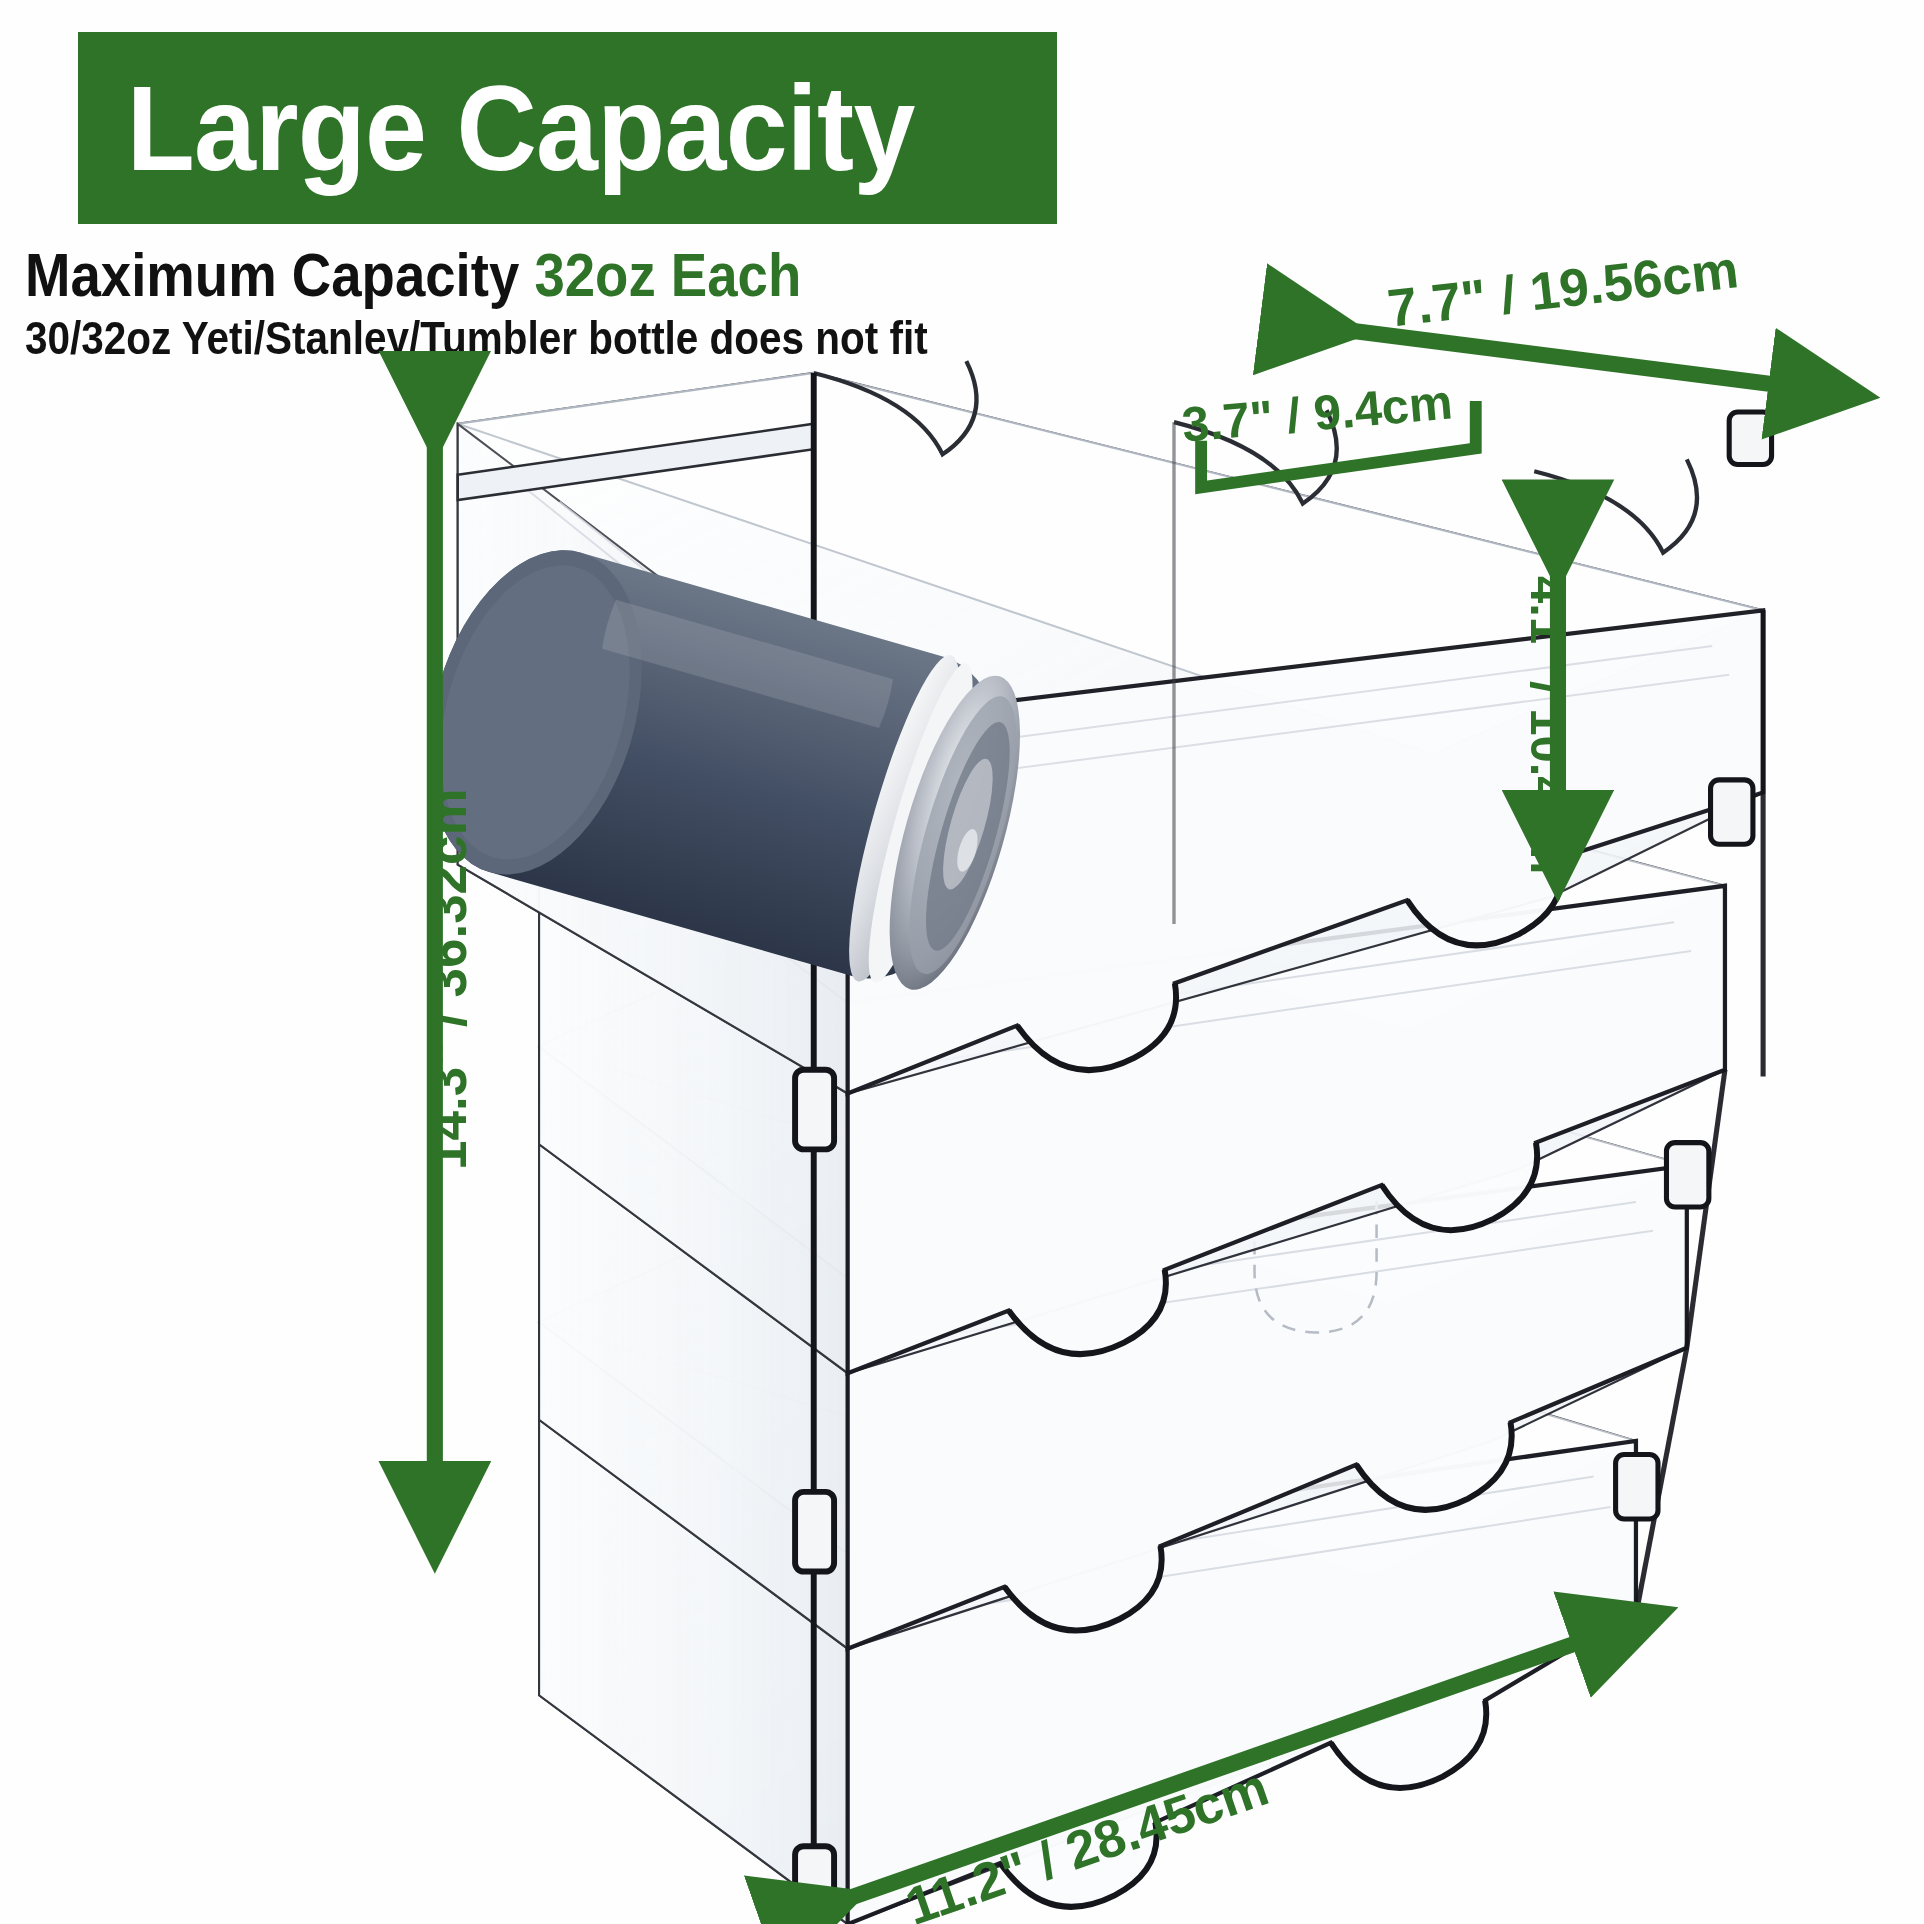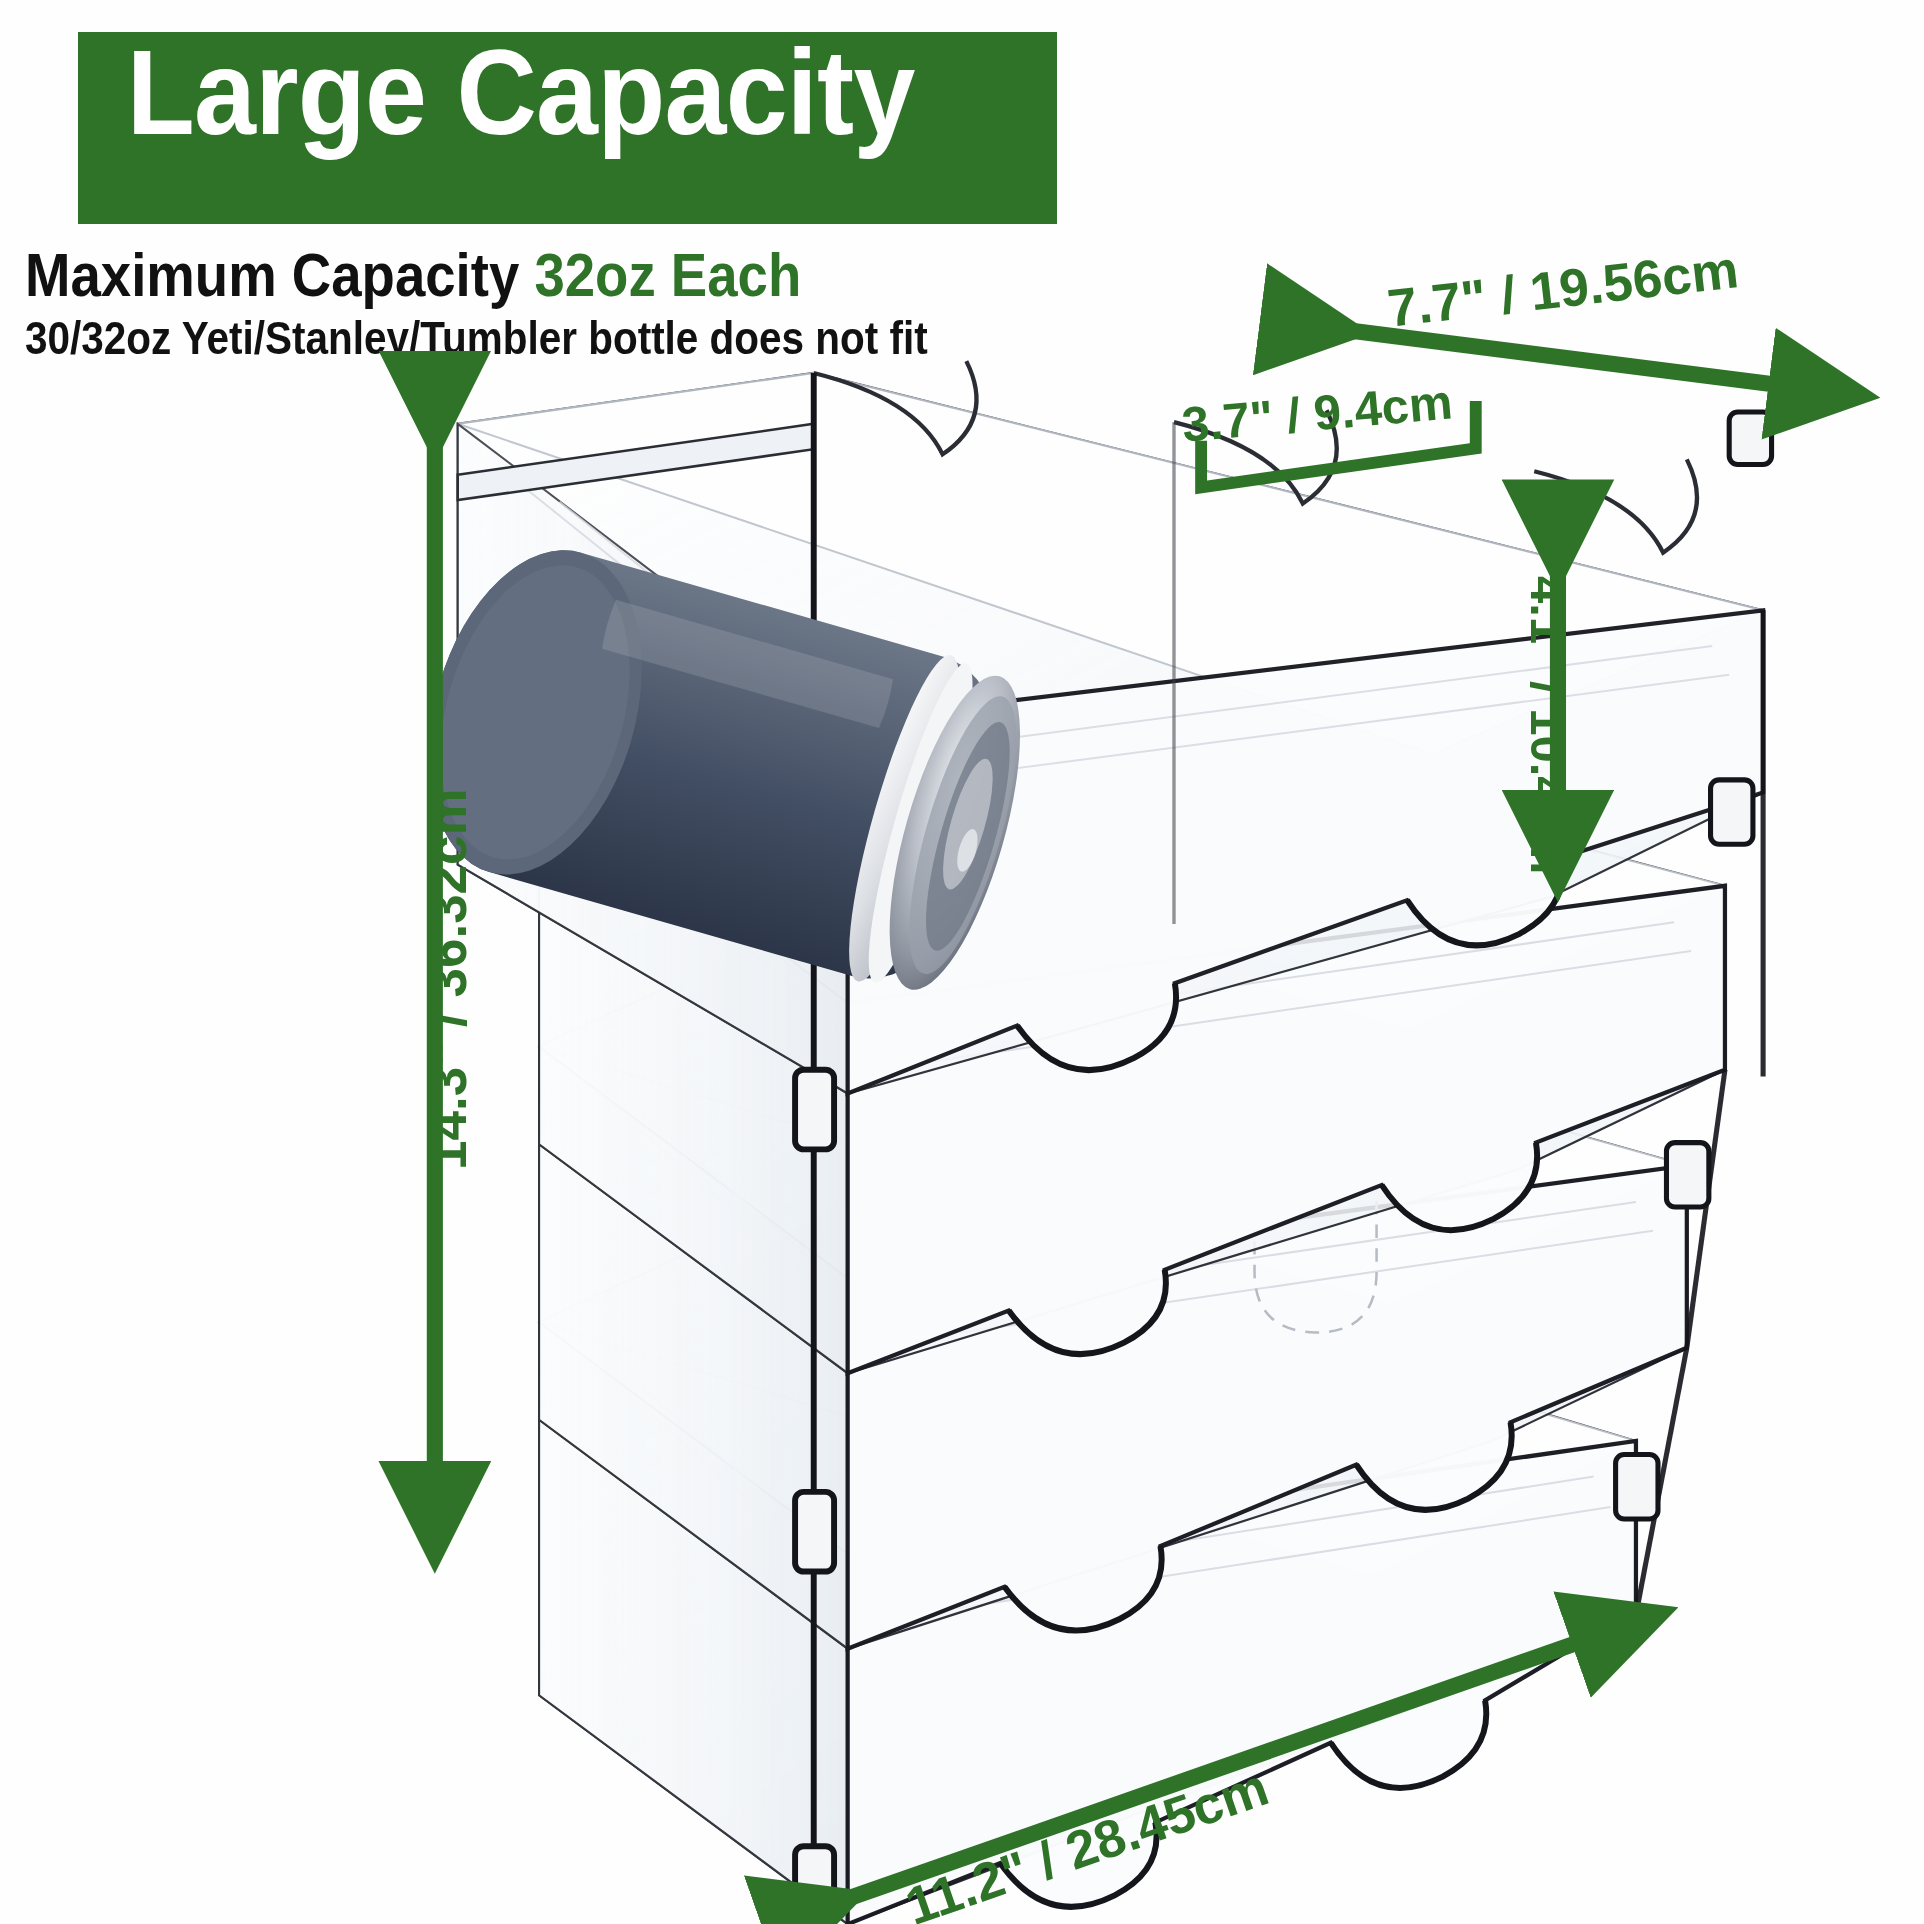--- a/index.html
+++ b/index.html
@@ -2,21 +2,21 @@
 <html style="font-size:13.6px"><head>
 <meta charset="utf-8">
 <style>
   html,body{margin:0;padding:0;background:#fff;}
   body{width:1925px;height:1925px;position:relative;overflow:hidden;
        font-family:"Liberation Sans",sans-serif;background:#fefefe;}
 
   
   #banner{
     position:absolute;left:78px;top:32px;width:979px;height:192px;
-    display:flex;align-items:flex-start;
+    display:flex;align-items:center;
   }
   #banner .bnr-text{
     color:#ffffff;font-weight:700;font-size:121px;line-height:1;
     letter-spacing:-0.8px;padding-left:53px;
     font-family:"Liberation Sans Narrow","Liberation Sans",sans-serif;
     transform:scaleX(.92);transform-origin:left center;white-space:nowrap;
   }
   #subtitle{
     position:absolute;left:25.4px;top:244px;white-space:nowrap;
     font-size:62px;font-weight:700;line-height:1;

